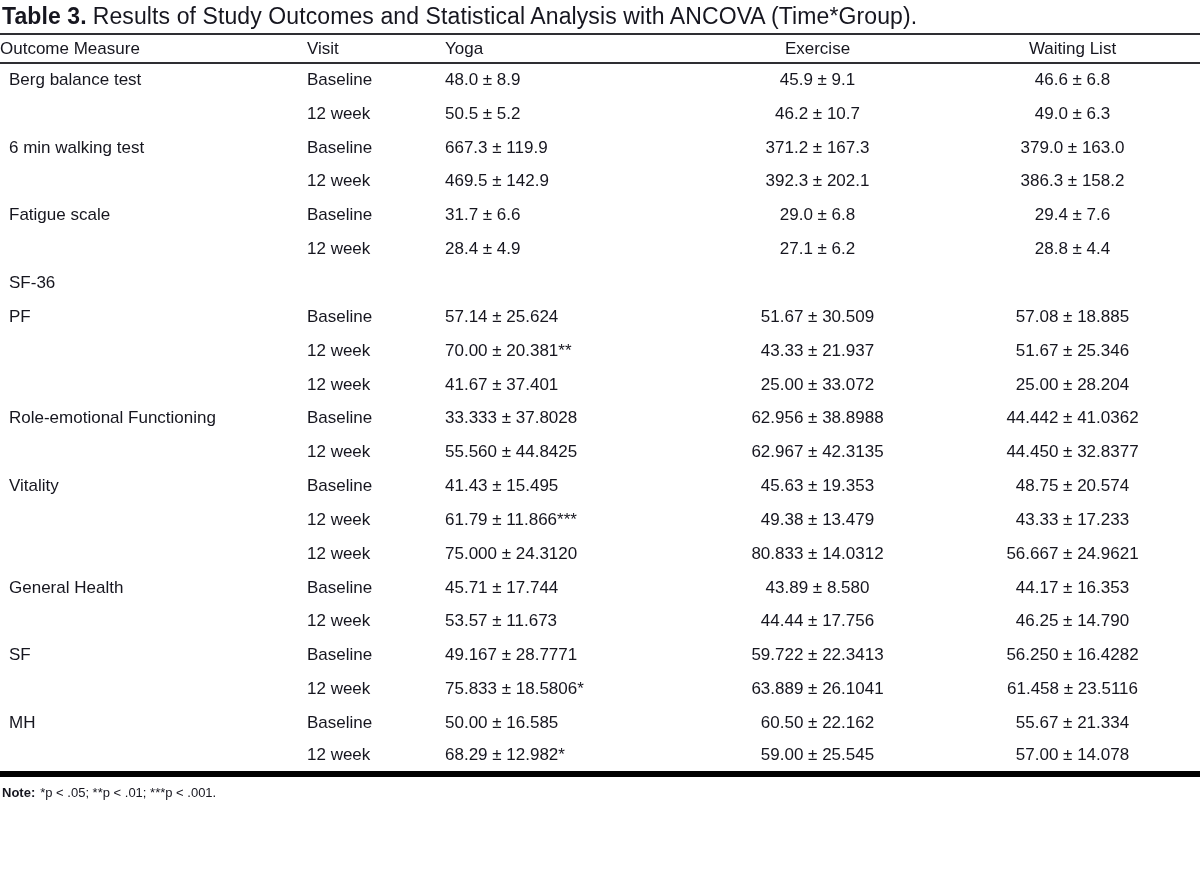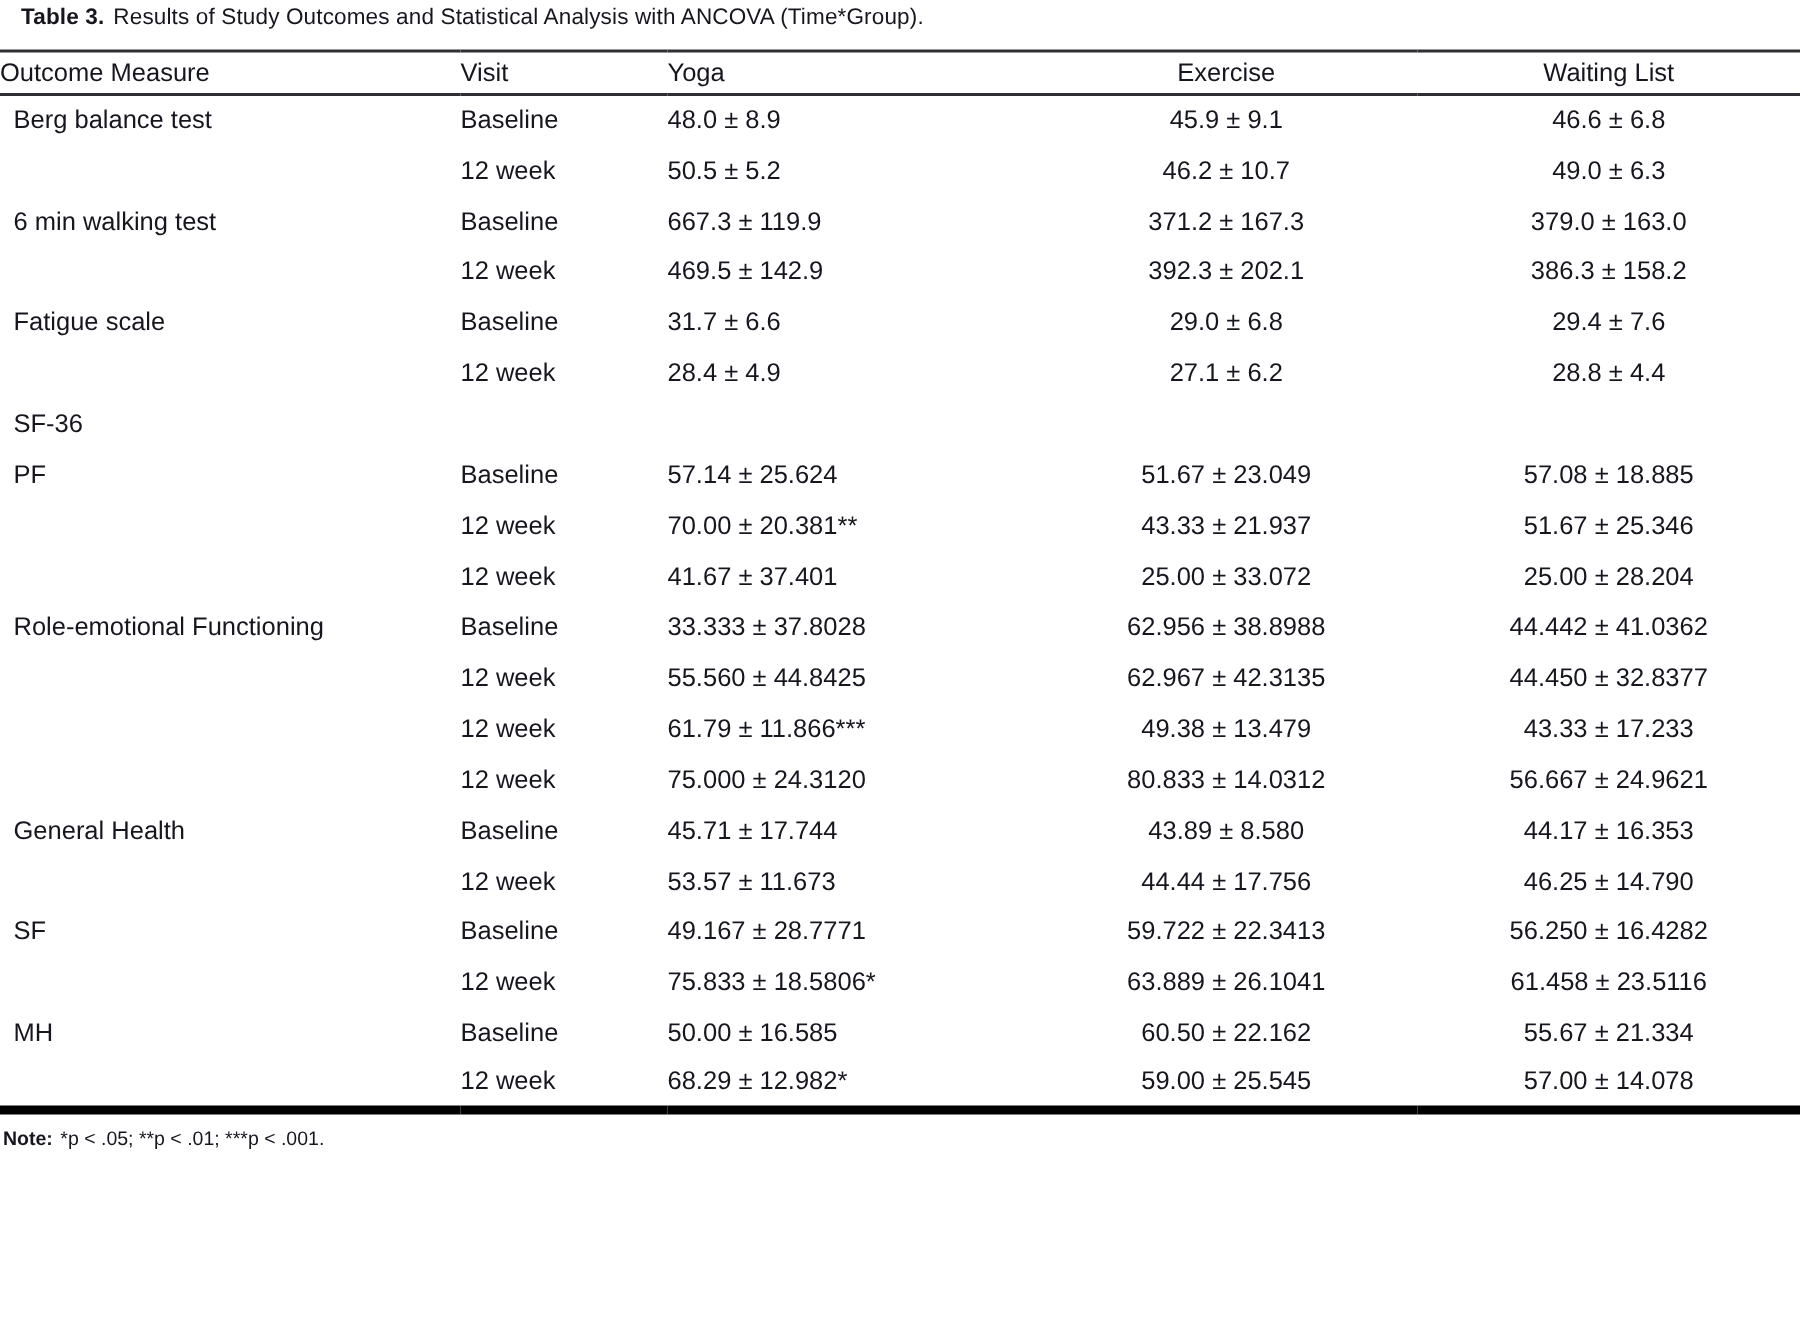--- a/index.html
+++ b/index.html
@@ -7,22 +7,22 @@
   body {
     width: 1200px; height: 879px;
     font-family: "Liberation Sans", sans-serif;
     color: #16161f;
     overflow: hidden;
   }
   .page { width: 1200px; height: 879px; background: #fff; }
 
   .title {
     height: 33px;
-    padding: 3px 2px 0 14px;
-    font-size: 15px;
+    padding: 3px 2px 0 2px;
+    font-size: 23px;
     letter-spacing: 0.1px;
     white-space: nowrap;
   }
   .title .t-label { font-weight: bold; margin-right: 6px; }
 
   table.results {
     width: 1200px;
     border-collapse: collapse;
     table-layout: fixed;
     border-top: 2px solid #2e2e33;
@@ -123,21 +123,21 @@
           <td class="cell-measure">SF-36</td>
           <td class="cell-visit"></td>
           <td class="cell-yoga"></td>
           <td class="cell-exercise"></td>
           <td class="cell-waiting"></td>
         </tr>
         <tr>
           <td class="cell-measure">PF</td>
           <td class="cell-visit">Baseline</td>
           <td class="cell-yoga">57.14 ± 25.624</td>
-          <td class="cell-exercise">51.67 ± 23.049</td>
+          <td class="cell-exercise">51.67 ± 30.509</td>
           <td class="cell-waiting">57.08 ± 18.885</td>
         </tr>
         <tr>
           <td class="cell-measure"></td>
           <td class="cell-visit">12 week</td>
           <td class="cell-yoga">70.00 ± 20.381**</td>
           <td class="cell-exercise">43.33 ± 21.937</td>
           <td class="cell-waiting">51.67 ± 25.346</td>
         </tr>
         <tr>
@@ -155,20 +155,27 @@
           <td class="cell-waiting">44.442 ± 41.0362</td>
         </tr>
         <tr>
           <td class="cell-measure"></td>
           <td class="cell-visit">12 week</td>
           <td class="cell-yoga">55.560 ± 44.8425</td>
           <td class="cell-exercise">62.967 ± 42.3135</td>
           <td class="cell-waiting">44.450 ± 32.8377</td>
         </tr>
         <tr>
+          <td class="cell-measure">Vitality</td>
+          <td class="cell-visit">Baseline</td>
+          <td class="cell-yoga">41.43 ± 15.495</td>
+          <td class="cell-exercise">45.63 ± 19.353</td>
+          <td class="cell-waiting">48.75 ± 20.574</td>
+        </tr>
+        <tr>
           <td class="cell-measure"></td>
           <td class="cell-visit">12 week</td>
           <td class="cell-yoga">61.79 ± 11.866***</td>
           <td class="cell-exercise">49.38 ± 13.479</td>
           <td class="cell-waiting">43.33 ± 17.233</td>
         </tr>
         <tr>
           <td class="cell-measure"></td>
           <td class="cell-visit">12 week</td>
           <td class="cell-yoga">75.000 ± 24.3120</td>

